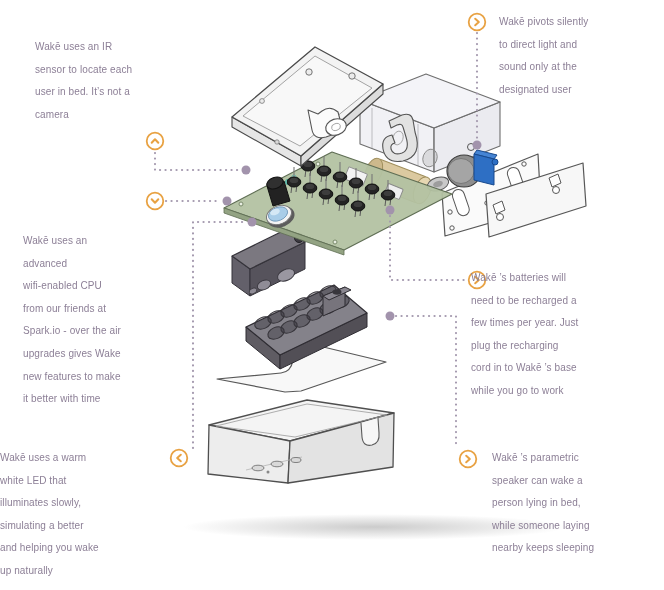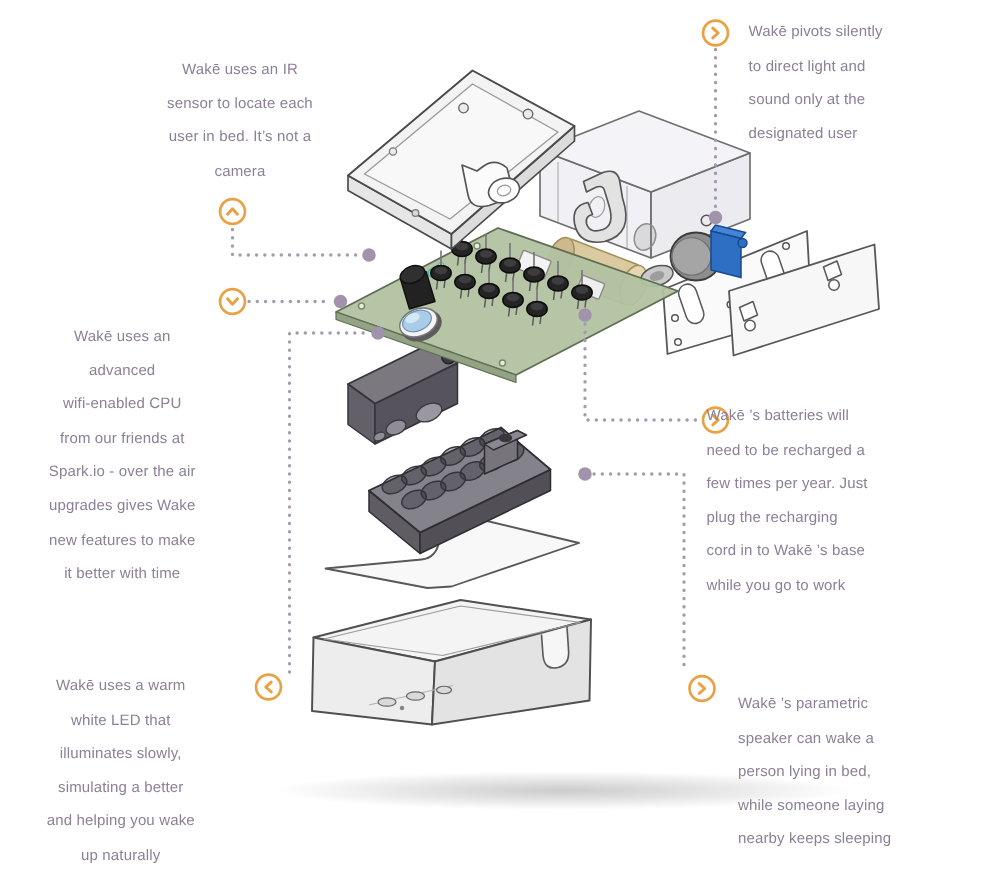--- a/index.html
+++ b/index.html
@@ -1,21 +1,21 @@
 <!DOCTYPE html>
 <html><head>
 <meta charset="utf-8">
 <style>
   html,body{margin:0;padding:0;background:#ffffff;}
   .stage{position:relative;width:664px;height:590px;background:#ffffff;overflow:hidden;
          font-family:"Liberation Sans",sans-serif;}
   .art{position:absolute;left:0;top:0;}
   .callout{position:absolute;white-space:pre-line;color:#8c7f96;font-size:10px;
            line-height:22.6px;letter-spacing:0.1px;}
-  .r{text-align:center;}
+  .r{text-align:left;}
 </style>
 </head>
 <body>
 
 <div class="stage">
 
   <svg class="art" width="664" height="590" viewBox="0 0 664 590">
     <defs>
       <radialGradient id="sh" cx="50%" cy="50%" r="50%">
         <stop offset="0%" stop-color="rgba(70,70,70,0.28)"></stop>
@@ -229,21 +229,21 @@
   <div class="callout r" style="left:35px;top:36px;width:250px;">Wakē uses an IR
 sensor to locate each
 user in bed. It’s not a
 camera</div>
 
   <div class="callout" style="left:499px;top:11px;width:160px;">Wakē pivots silently
 to direct light and
 sound only at the
 designated user</div>
 
-  <div class="callout r" style="left:0px;top:214px;width:163px;">Wakē uses an
+  <div class="callout r" style="left:0px;top:230px;width:163px;padding-left:23px;">Wakē uses an
 advanced
 wifi-enabled CPU
 from our friends at
 Spark.io - over the air
 upgrades gives Wake
 new features to make
 it better with time</div>
 
   <div class="callout" style="left:471px;top:267px;width:166px;">Wakē ’s batteries will
 need to be recharged a
@@ -252,19 +252,19 @@
 cord in to Wakē ’s base
 while you go to work</div>
 
   <div class="callout r" style="left:0px;top:447px;width:161px;">Wakē uses a warm
 white LED that
 illuminates slowly,
 simulating a better
 and helping you wake
 up naturally</div>
 
-  <div class="callout" style="left:492px;top:447px;width:170px;margin-top:12px;">Wakē ’s parametric
+  <div class="callout" style="left:492px;top:447px;width:170px;">Wakē ’s parametric
 speaker can wake a
 person lying in bed,
 while someone laying
 nearby keeps sleeping</div>
 
 </div>
 
 </body></html>

